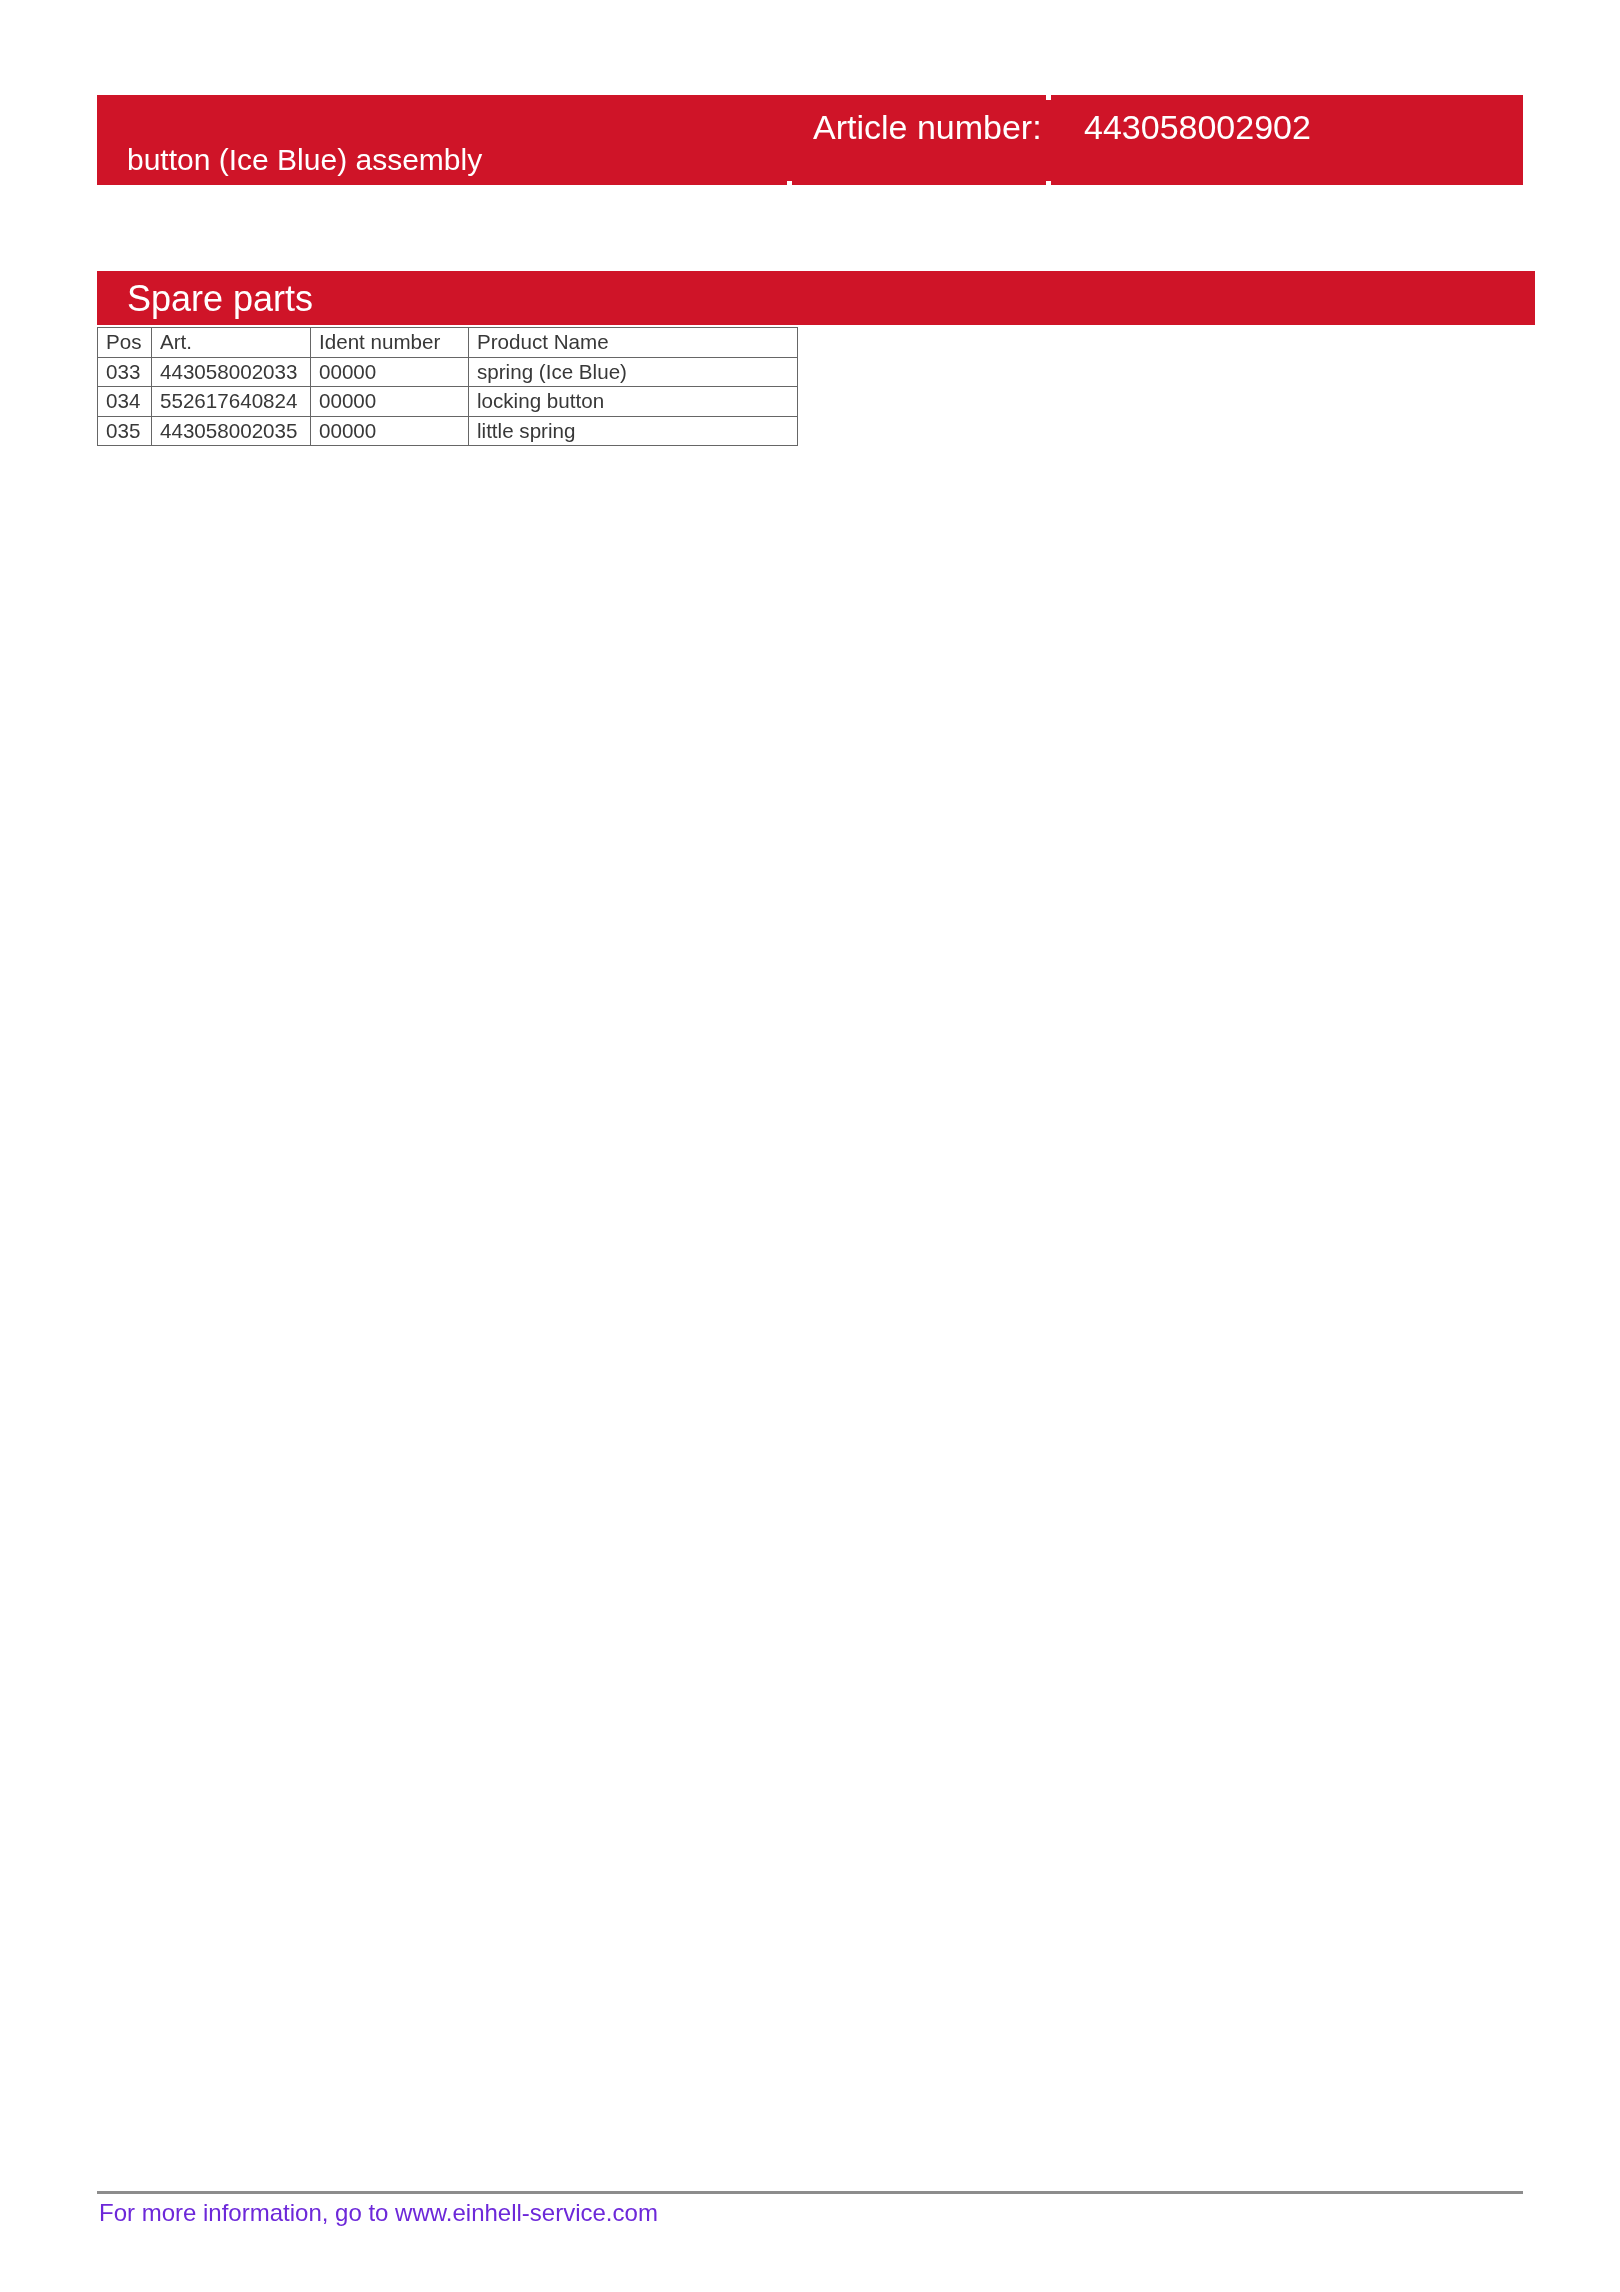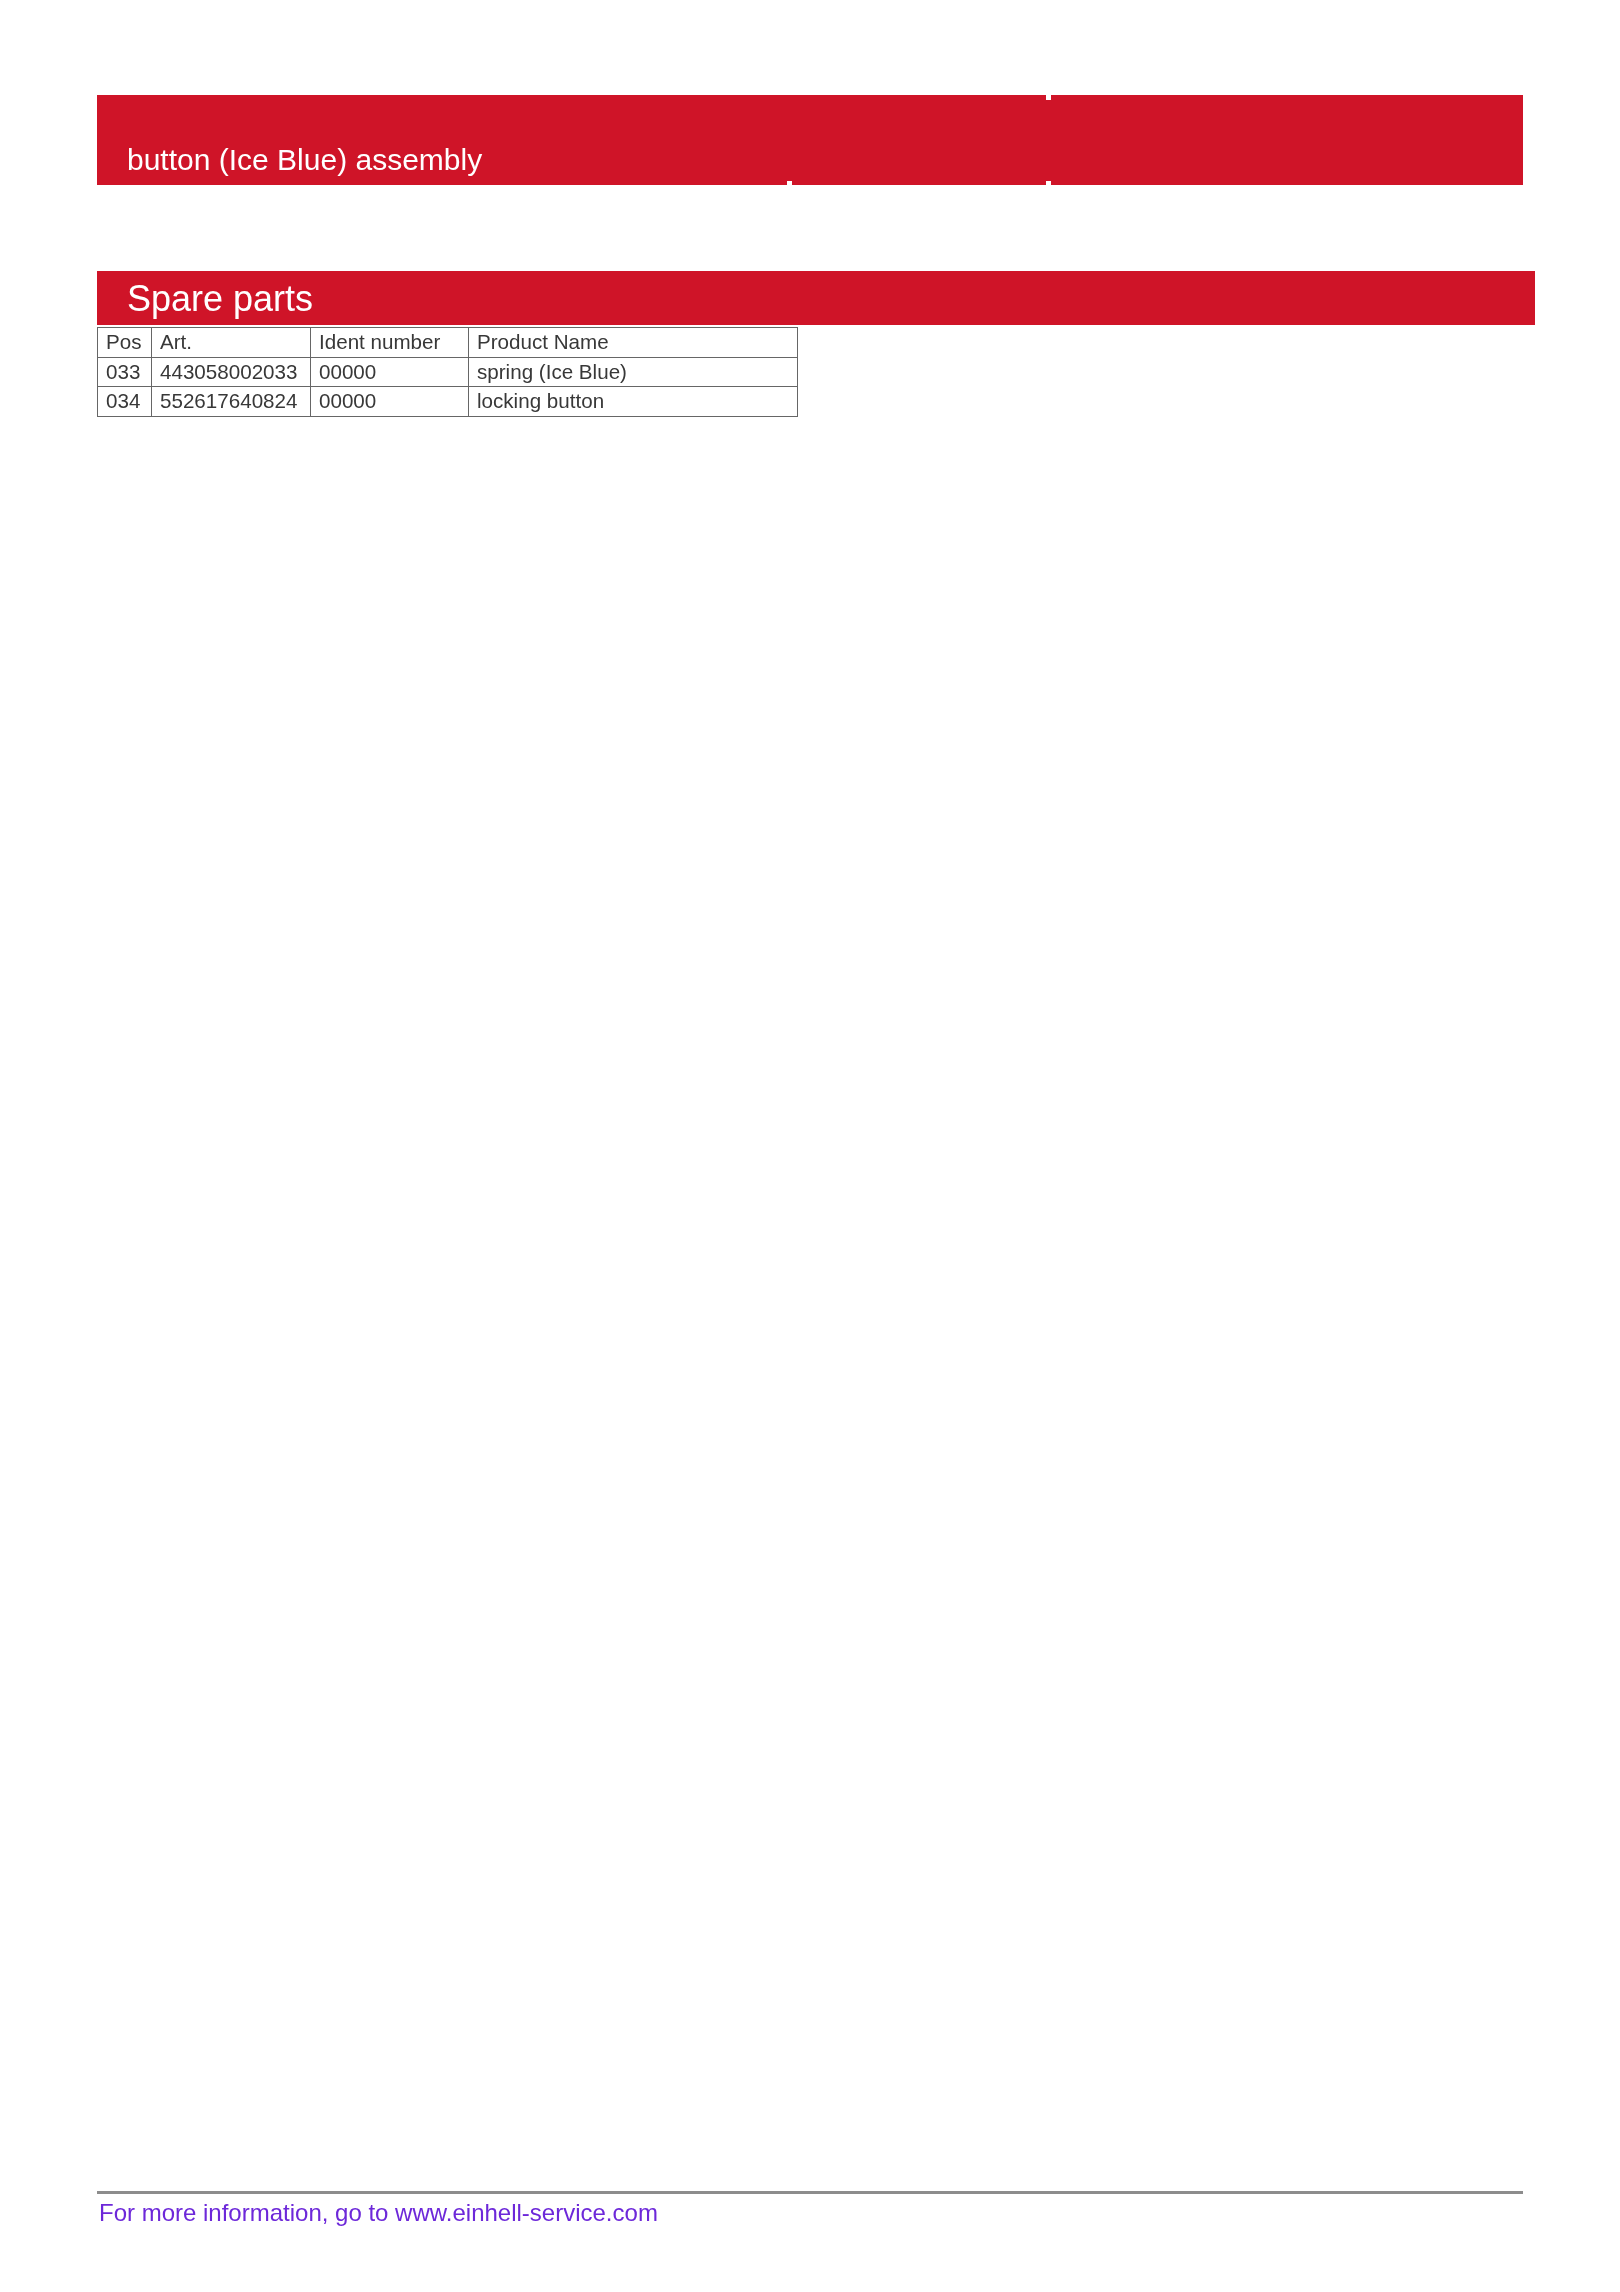--- a/index.html
+++ b/index.html
@@ -75,20 +75,24 @@
   }
 </style>
 </head>
 <body>
 
 <div class="page">
 
   <header class="topbar">
     <div class="topbar-title">button (Ice Blue) assembly</div>
     <div class="topbar-meta">
+      <div class="meta-row">
+        <span class="meta-label">Article number:</span>
+        <span class="meta-value">443058002902</span>
+      </div>
     </div>
     <span class="cell-gap gap-b1"></span>
     <span class="cell-gap gap-b2"></span>
     <span class="cell-gap gap-t1"></span>
   </header>
 
   <div class="spare-bar">
     <span>Spare parts</span>
   </div>
 
@@ -113,20 +117,26 @@
         <td>443058002033</td>
         <td>00000</td>
         <td>spring (Ice Blue)</td>
       </tr>
       <tr>
         <td>034</td>
         <td>552617640824</td>
         <td>00000</td>
         <td>locking button</td>
       </tr>
+      <tr>
+        <td>035</td>
+        <td>443058002035</td>
+        <td>00000</td>
+        <td>little spring</td>
+      </tr>
     </tbody>
   </table>
 
   <div class="footer-rule"></div>
   <div class="footer-text">For more information, go to www.einhell-service.com</div>
 
 </div>
 
 
 </body></html>

